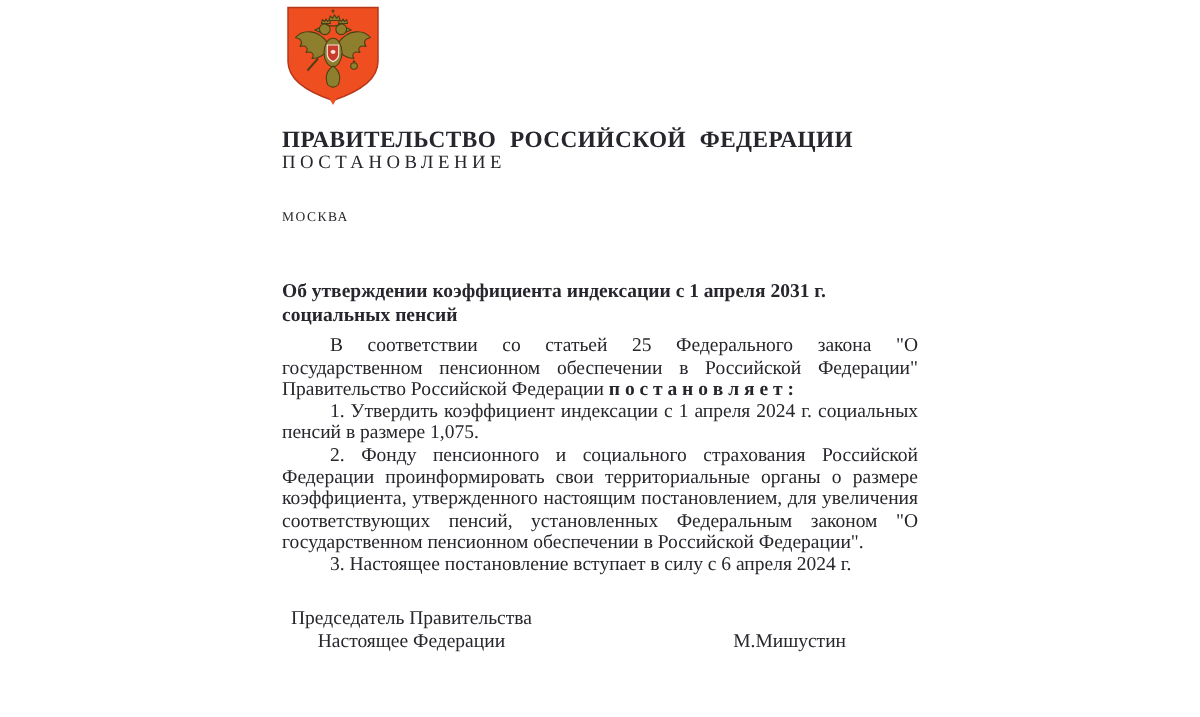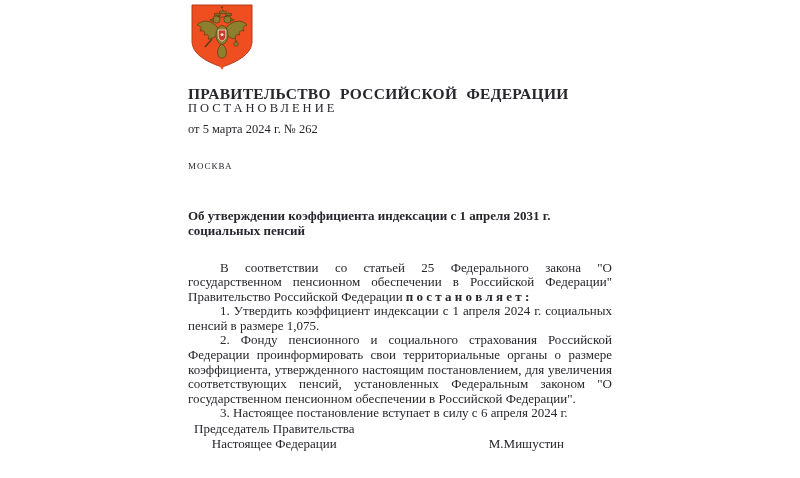--- a/index.html
+++ b/index.html
@@ -39,29 +39,30 @@
     line-height:1;
     letter-spacing:1px;
   }
   .doc-title {
     margin-top:37px;
     font-weight:bold;
     font-size:13px;
     line-height:15.5px;
   }
   .body-text {
-    margin-top:22px;
+    margin-top:6px;
     width:424px;
     font-size:13px;
     line-height:14.6px;
     text-align:justify;
   }
   .body-text p { margin:0; text-indent:32px; }
   .resolves { font-weight:bold; }
   .sig-row {
+    margin-top:20px;
     display:flex;
     justify-content:space-between;
     align-items:flex-end;
     padding-left:6px;
     padding-right:48px;
     font-size:13px;
     line-height:15px;
   }
   .sig-left { text-align:center; }
 </style>
@@ -105,21 +106,20 @@
             <path d="M48 38.8 v-1.6 M47.2 37.9 h1.6" fill="none"></path>
           </g>
 
           <path d="M30.2 27 h7.6 v6.2 c0 2.6 -1.8 4.1 -3.8 4.9 c-2 -0.8 -3.8 -2.3 -3.8 -4.9 Z" stroke="#F2E3D9" stroke-width="0.8" fill="#C93B2B"></path>
           <path d="M32.3 31.5 c1 -1.8 2.6 -1.8 3.5 0 c-0.9 2 -2.6 2 -3.5 0 Z" fill="#F2E3D9"></path>
         </svg>
       </div>
 
       <div class="org">ПРАВИТЕЛЬСТВО РОССИЙСКОЙ ФЕДЕРАЦИИ</div>
       <div class="doctype">ПОСТАНОВЛЕНИЕ</div>
-      <div class="dateline">от 5 марта 2024 г. № 262</div>
       <div class="city">МОСКВА</div>
 
       <div class="doc-title">
         <span>Об утверждении коэффициента индексации с 1 апреля 2031 г.</span><br>
         <span>социальных пенсий</span>
       </div>
     </div>
 
     <div class="body-text">
       <p><span>В соответствии со статьей 25 Федерального закона "О государственном пенсионном обеспечении в Российской Федерации" Правительство Российской Федерации </span><span class="resolves">п о с т а н о в л я е т :</span></p>

